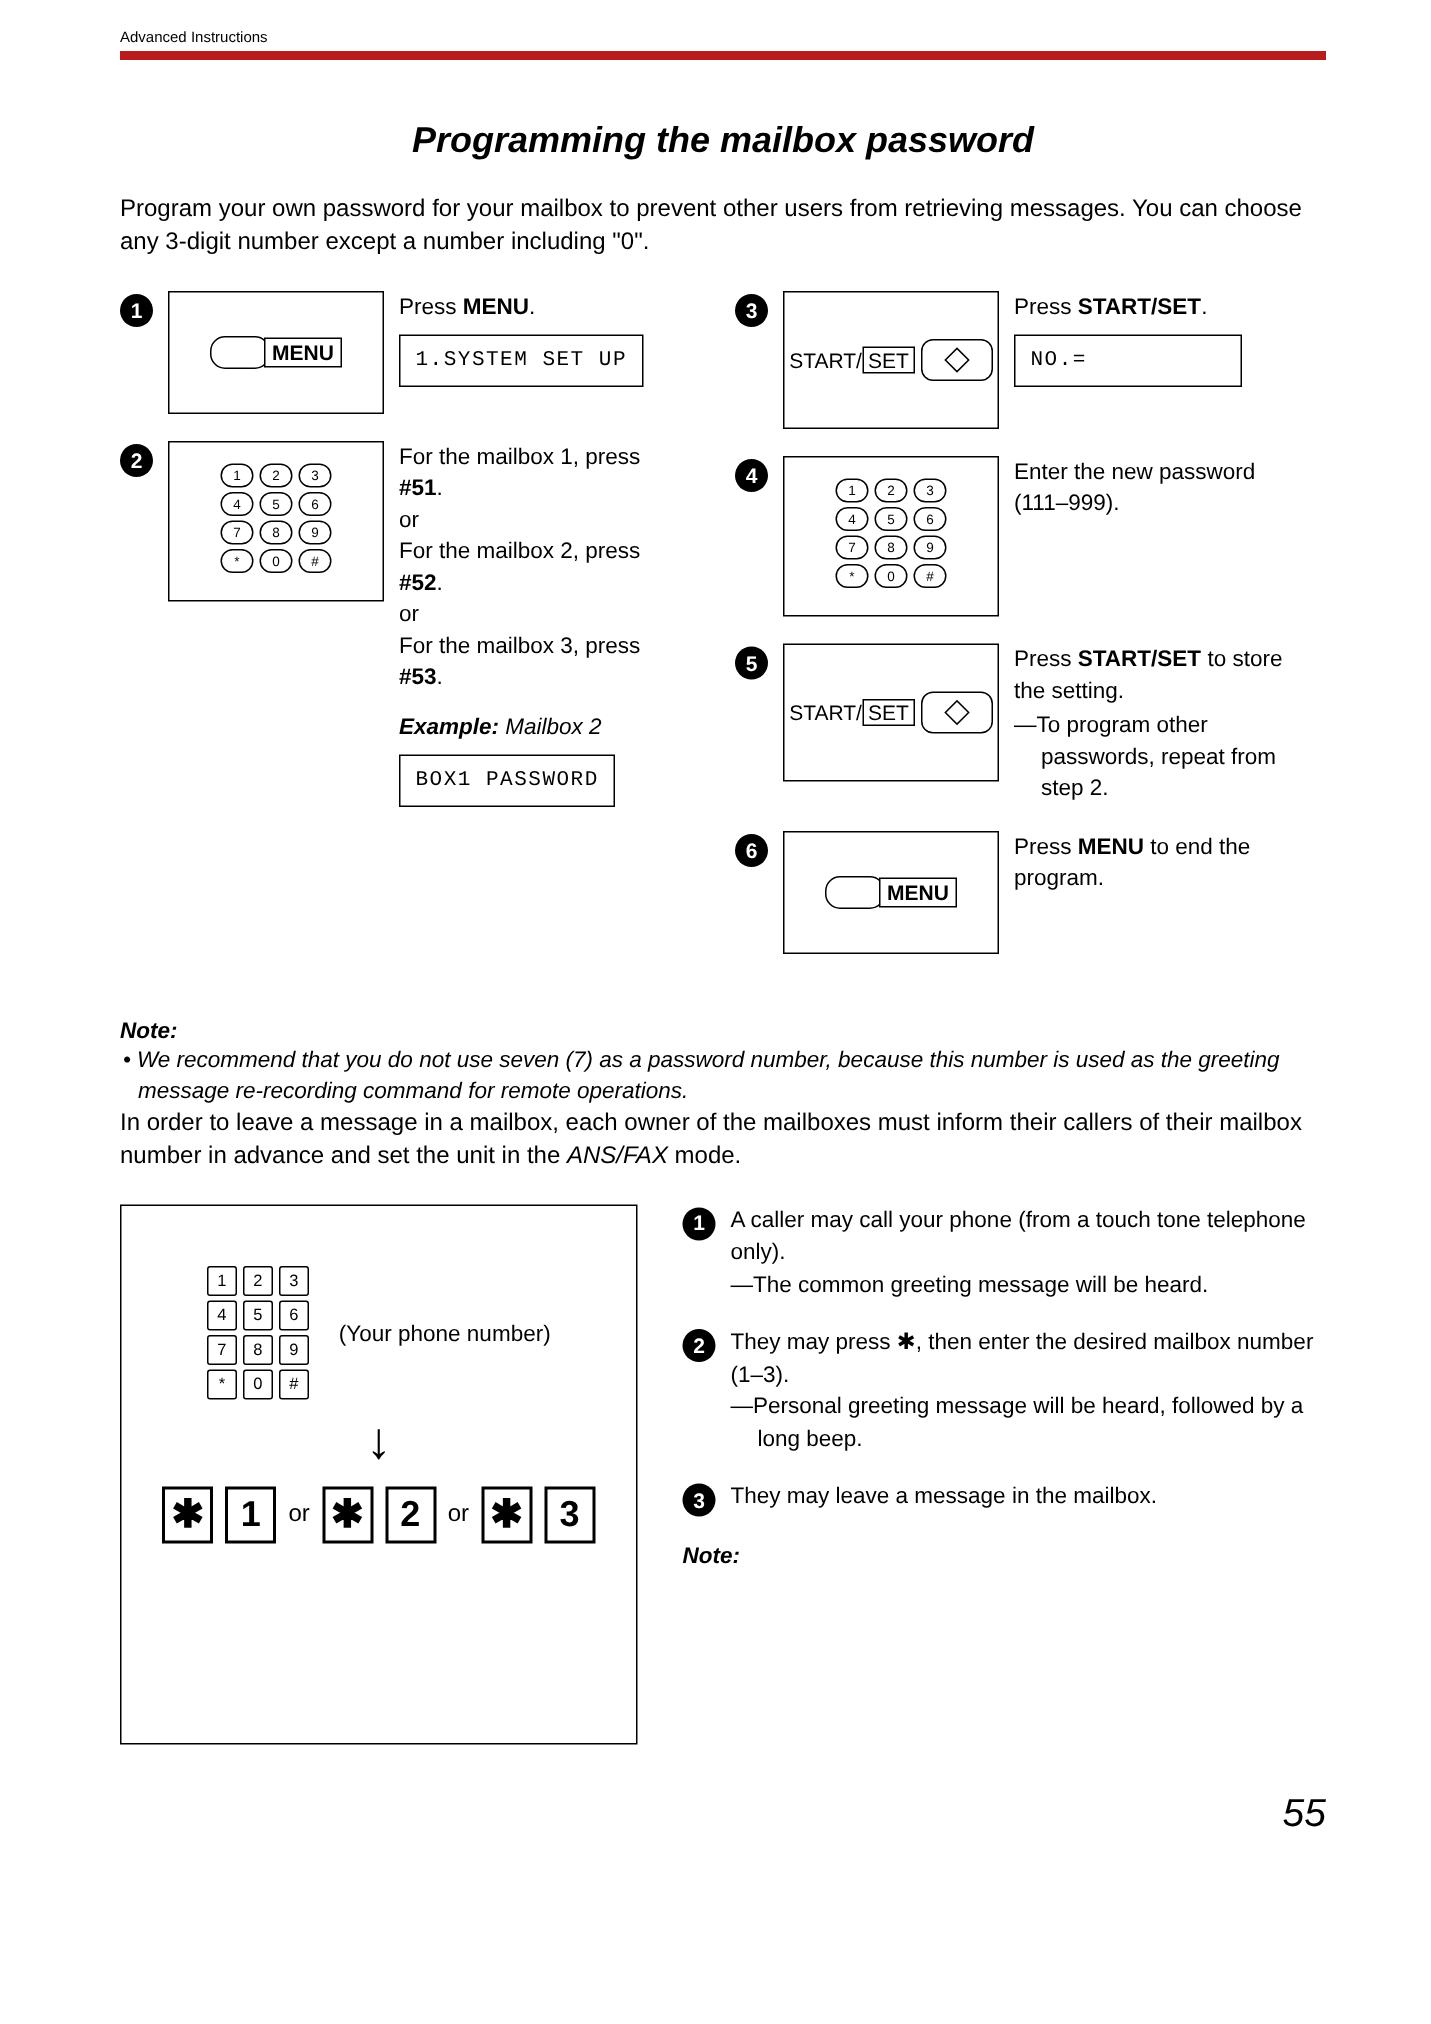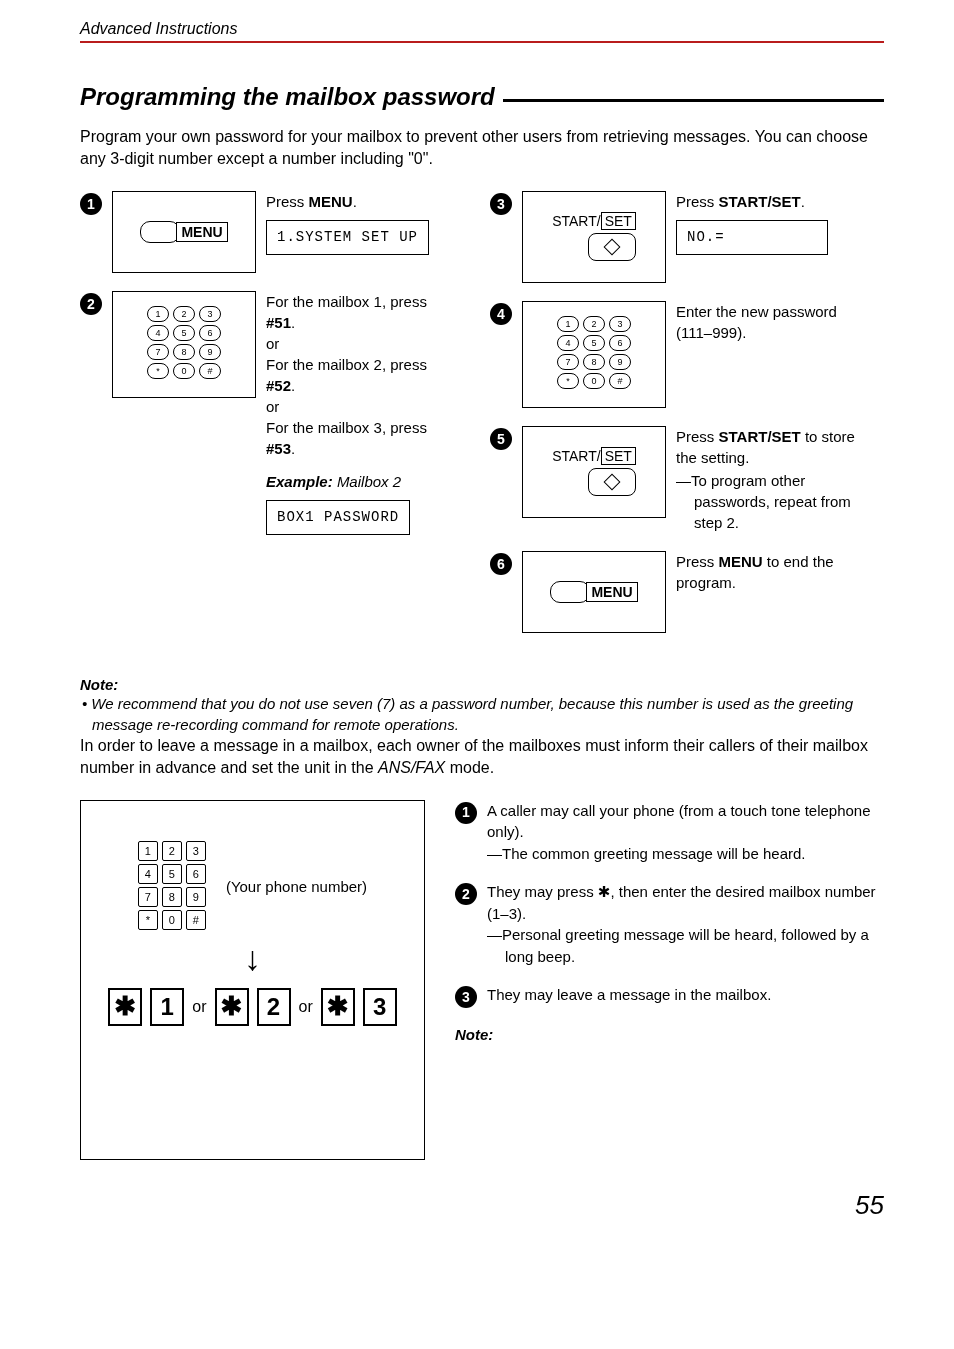--- a/index.html
+++ b/index.html
@@ -8,33 +8,33 @@
     color: #000;
     margin: 0;
     padding: 0;
     width: 954px;
   }
   .page {
     padding: 20px 70px 40px 80px;
     position: relative;
   }
   .header-line {
-    font-style: italic;
-    font-size: 16px;
+    font-size: 10px;
     padding-bottom: 3px;
-    border-bottom: 2px solid #b91c1c;
+    border-bottom: 6px solid #b91c1c;
     margin-bottom: 40px;
   }
   .section-title {
     font-size: 24px;
     font-weight: bold;
     font-style: italic;
     margin: 30px 0 15px 0;
     display: flex;
     align-items: center;
+    flex-direction: column;
   }
   .section-title .line {
     flex: 1;
     height: 3px;
     background: #000;
     margin-left: 8px;
     margin-top: 6px;
   }
   .intro {
     font-size: 16px;
@@ -107,22 +107,22 @@
   .menu-btn .label {
     border: 1.5px solid #000;
     padding: 1px 4px;
     font-weight: bold;
     font-size: 14px;
     margin-left: -4px;
     background: #fff;
   }
   .startset-btn {
     display: flex;
-    flex-direction: column;
-    align-items: flex-end;
+    flex-direction: row;
+    align-items: center;
     gap: 4px;
   }
   .startset-btn .txt {
     font-size: 14px;
   }
   .startset-btn .txt .boxed {
     border: 1.5px solid #000;
     padding: 0 3px;
   }
   .startset-btn .diamond-btn {

